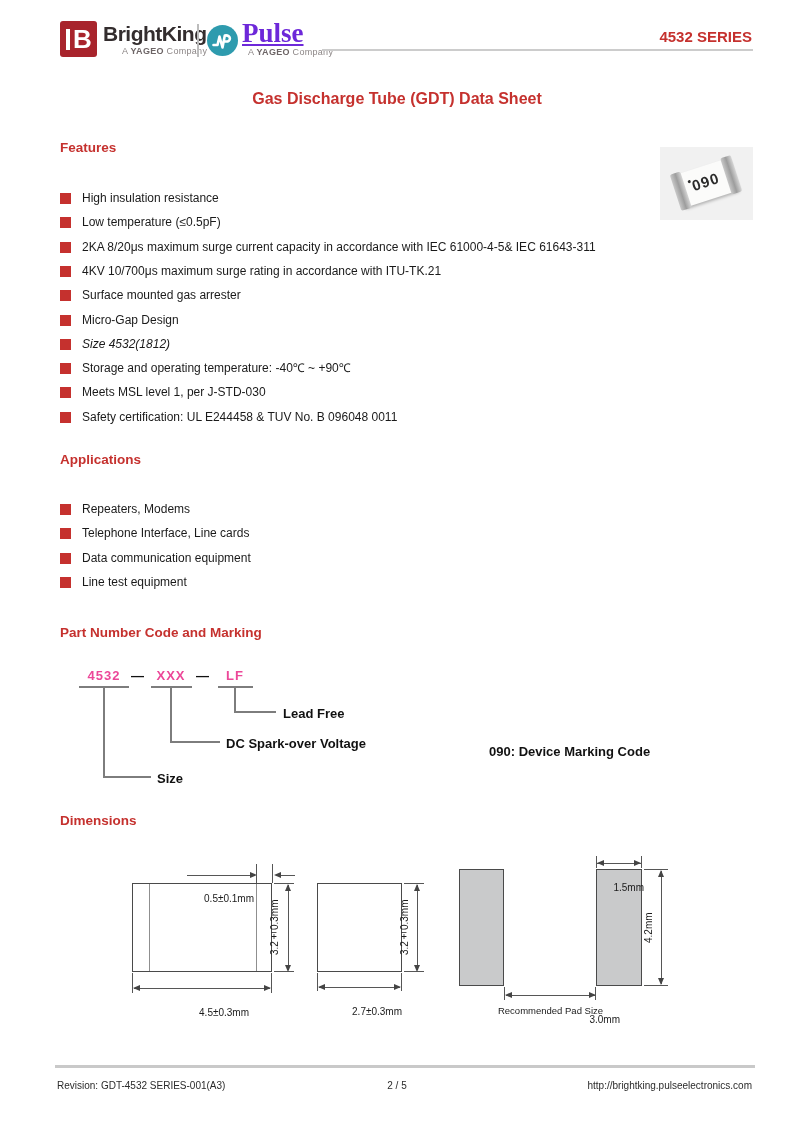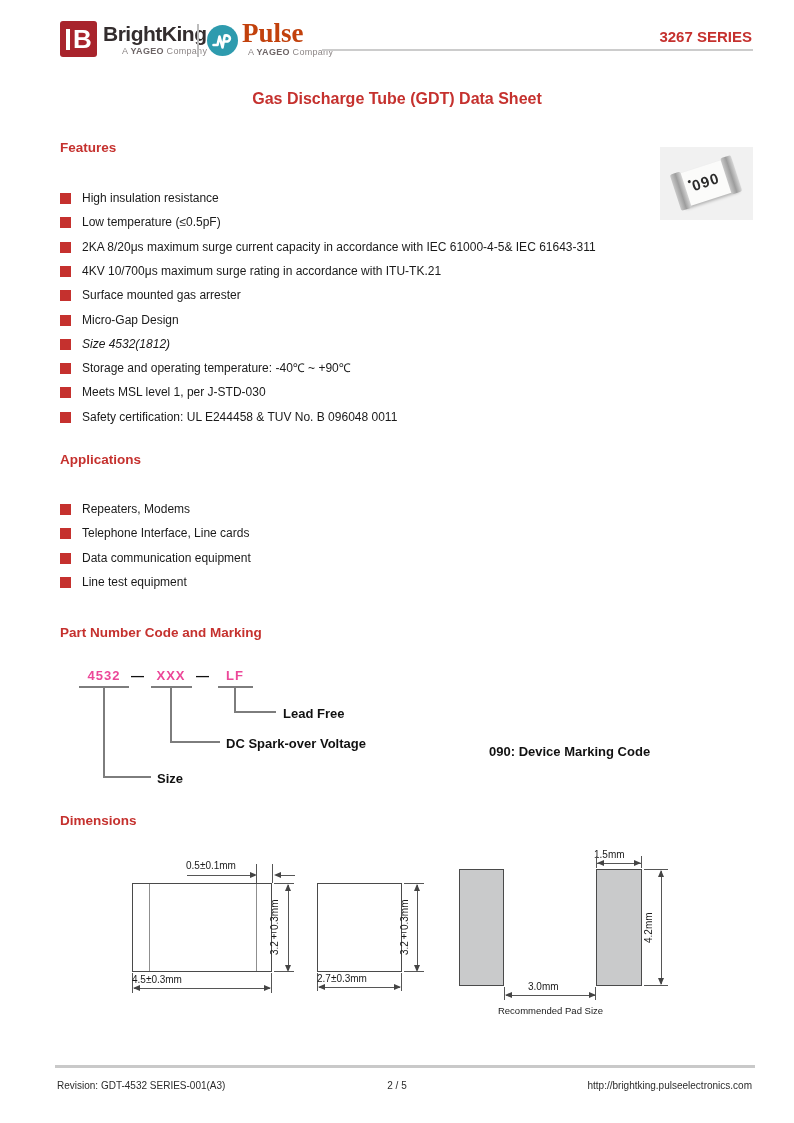--- a/index.html
+++ b/index.html
@@ -8,21 +8,21 @@
   .abs{position:absolute;}
 
   
   .bk-icon{position:absolute;left:60px;top:21px;width:37px;height:36px;background:#a8242c;border-radius:3px;}
   .bk-bar{position:absolute;left:6px;top:8px;width:4px;height:21px;background:#ffffff;}
   .bk-letter{position:absolute;left:13px;top:3px;color:#fff;font-weight:bold;font-size:26px;}
   .brand-name{position:absolute;left:103px;top:22px;font-weight:bold;font-size:21px;letter-spacing:-0.5px;color:#332d2e;}
   .tagline{position:absolute;font-size:9px;color:#8c8686;letter-spacing:0.3px;}
   .tagline b{color:#6d6566;}
   .hdr-divider{position:absolute;left:197px;top:24px;width:2px;height:33px;background:#bcbcbc;}
-  .pulse-name{position:absolute;left:242px;top:18px;font-family:"Liberation Serif",serif;font-weight:bold;font-size:27px;color:#c2410c;}
+  .pulse-name{position:absolute;left:242px;top:18px;font-family:"Liberation Serif",serif;font-weight:bold;font-size:27px;color:#6d28d9;text-decoration:underline;}
   .series{position:absolute;left:460px;top:28px;width:292px;text-align:right;font-weight:bold;font-size:15px;color:#c5312e;}
   .hdr-line{position:absolute;left:322px;top:49px;width:431px;height:2px;background:#cccccc;}
 
   .doc-title{position:absolute;left:0;top:90px;width:794px;text-align:center;font-weight:bold;font-size:16px;color:#c5312e;}
   .sec-heading{position:absolute;font-weight:bold;font-size:13.5px;color:#c5312e;}
 
   
   .li{position:absolute;left:60px;display:flex;align-items:flex-start;}
   .bullet{width:11px;height:11px;background:#c5312e;margin-right:11px;margin-top:1px;flex:0 0 auto;}
   .li-text{font-size:12px;color:#1a1a1a;line-height:13px;white-space:nowrap;}
@@ -39,21 +39,21 @@
   
   .pn-code{position:absolute;font-weight:bold;font-size:13px;color:#ec4899;text-align:center;letter-spacing:1px;}
   .pn-dash{position:absolute;font-weight:bold;font-size:13px;color:#111;}
   .pn-label{position:absolute;font-weight:bold;font-size:13px;color:#111;white-space:nowrap;}
   .gline{position:absolute;background:#7d7d7d;}
 
   
   .draw-rect{position:absolute;border:1px solid #4a4a4a;background:#fff;box-sizing:border-box;}
   .pad-rect{position:absolute;border:1px solid #4a4a4a;background:#c9cacb;box-sizing:border-box;}
   .dline{position:absolute;background:#565656;}
-  .dim-label{position:absolute;font-size:10px;color:#1a1a1a;text-align:left;white-space:nowrap;}
+  .dim-label{position:absolute;font-size:10px;color:#1a1a1a;text-align:right;white-space:nowrap;margin-top:33px;}
   .vtext{position:absolute;writing-mode:vertical-rl;transform:rotate(180deg);font-size:10px;color:#1a1a1a;
          display:flex;align-items:center;justify-content:center;}
   .arr{position:absolute;width:0;height:0;}
   .arr-r{border-top:3px solid transparent;border-bottom:3px solid transparent;border-left:7px solid #444;}
   .arr-l{border-top:3px solid transparent;border-bottom:3px solid transparent;border-right:7px solid #444;}
   .arr-u{border-left:3px solid transparent;border-right:3px solid transparent;border-bottom:7px solid #444;}
   .arr-d{border-left:3px solid transparent;border-right:3px solid transparent;border-top:7px solid #444;}
   .caption{position:absolute;font-size:9.5px;color:#1a1a1a;text-align:center;}
 
   
@@ -74,21 +74,21 @@
 
   <div class="hdr-divider"></div>
 
   <svg class="abs" style="left:206px;top:24px;" width="33" height="33" viewBox="0 0 33 33">
     <circle cx="16.5" cy="16.5" r="15.5" fill="#2e9bae"></circle>
     <path d="M7.5 21 L11.5 21 L13.5 12.5 L16.5 23.5 L18.8 11.5 C25.5 10.5 25.5 18 19.5 17.5" fill="none" stroke="#ffffff" stroke-width="2.6" stroke-linecap="round" stroke-linejoin="round"></path>
   </svg>
   <span class="pulse-name">Pulse</span>
   <span class="tagline" style="left:248px;top:47px;"><span>A </span><b>YAGEO</b><span> Company</span></span>
 
-  <span class="series">3267 SERIES</span>
+  <span class="series">4532 SERIES</span>
   <div class="hdr-line"></div>
 
   <div class="doc-title">Gas Discharge Tube (GDT) Data Sheet</div>
 
   <div class="sec-heading" style="left:60px;top:140px;">Features</div>
 
   <div class="photo">
     <div class="chip">
       <div class="cap l"></div>
       <div class="cap r"></div>

